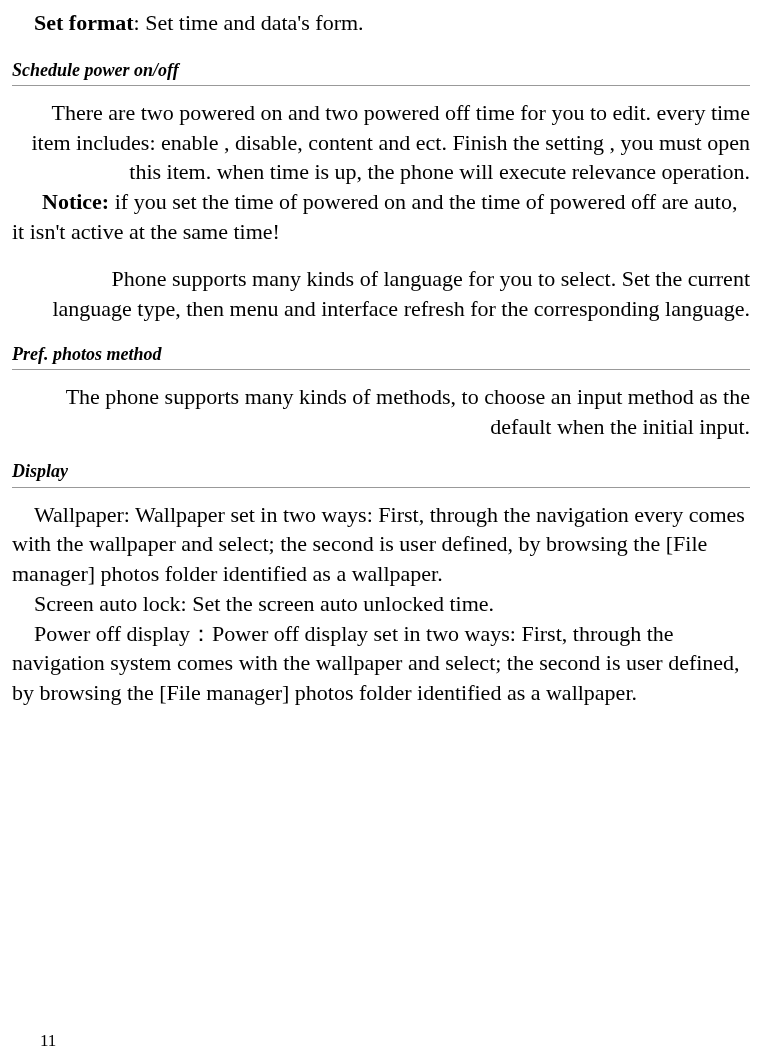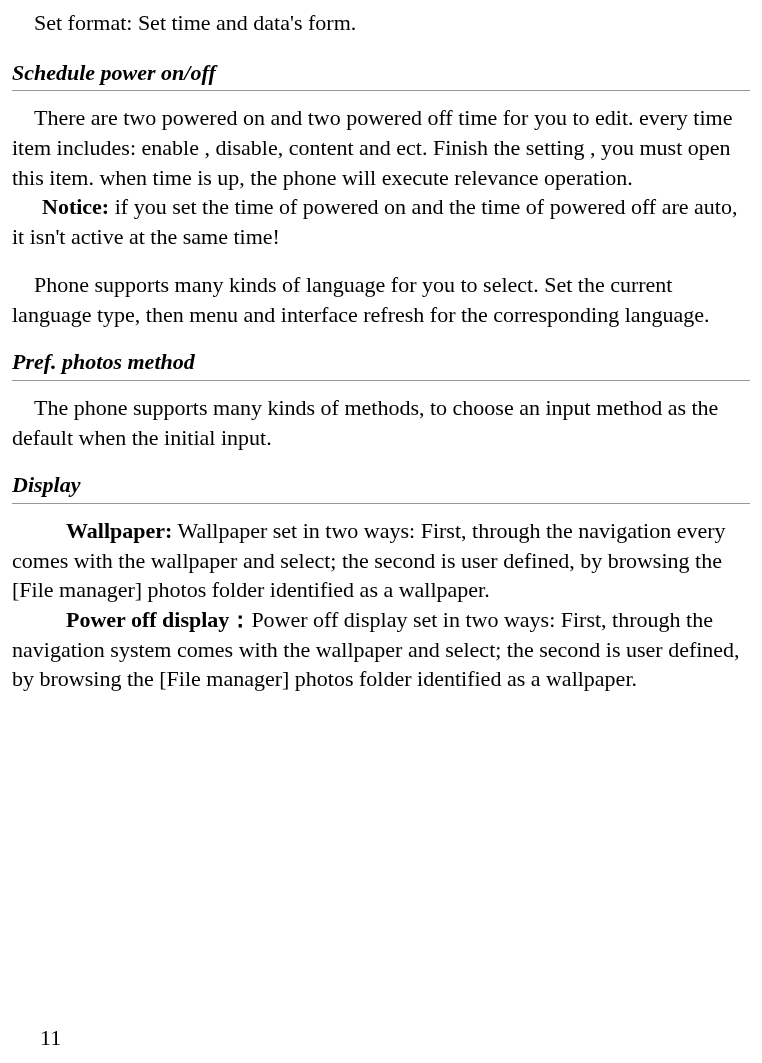--- a/index.html
+++ b/index.html
@@ -16,52 +16,52 @@
       width: 762px;
       height: 1063px;
       padding: 8px 12px 12px 12px;
       position: relative;
     }
     .set-format-line {
       margin-bottom: 20px;
       padding-left: 22px;
     }
     .set-format-label {
-      font-weight: normal;
+      font-weight: bold;
     }
     h2.section-heading {
       font-weight: bold;
       font-style: italic;
-      font-size: 22px;
+      font-size: 18px;
       border-bottom: 1px solid #999;
       padding-bottom: 3px;
       margin-bottom: 12px;
       margin-top: 4px;
     }
     .para {
       margin-bottom: 14px;
     }
     .first-indent {
       text-indent: 22px;
+      text-align: right;
     }
     .notice-label {
       font-weight: bold;
     }
     .display-item {
       text-indent: 22px;
     }
     .display-label {
-      font-weight: bold;
-      margin-left: 32px;
+      font-weight: normal;
     }
     .page-number {
       position: absolute;
       bottom: 10px;
       left: 40px;
-      font-size: 22px;
+      font-size: 17px;
     }
     .section-block {
       margin-bottom: 18px;
     }
     .no-bottom {
       margin-bottom: 0;
     }
     .notice-line {
       text-indent: 30px;
     }
@@ -90,20 +90,23 @@
   <p class="para first-indent">The phone supports many kinds of methods, to choose an input method as the default when the initial input.</p>
 </div>
 
 <div class="section-block">
   <h2 class="section-heading">Display</h2>
 
   <p class="display-item no-bottom">
     <span class="display-label">Wallpaper:</span><span>   Wallpaper set in two ways: First, through the navigation every comes with the wallpaper and select; the second is user defined, by browsing the [File manager] photos folder identified as a wallpaper.</span>
   </p>
 
+  <p class="display-item no-bottom">
+    <span class="display-label">Screen auto lock:</span><span>   Set the screen auto unlocked time.</span>
+  </p>
 
 
   <p class="display-item no-bottom">
     <span class="display-label">Power off display：</span><span>Power off display set in two ways: First, through the navigation system comes with the wallpaper and select; the second is user defined, by browsing the [File manager] photos folder identified as a wallpaper.</span>
   </p>
 
 </div>
 
 <div class="page-number">11</div>
 

